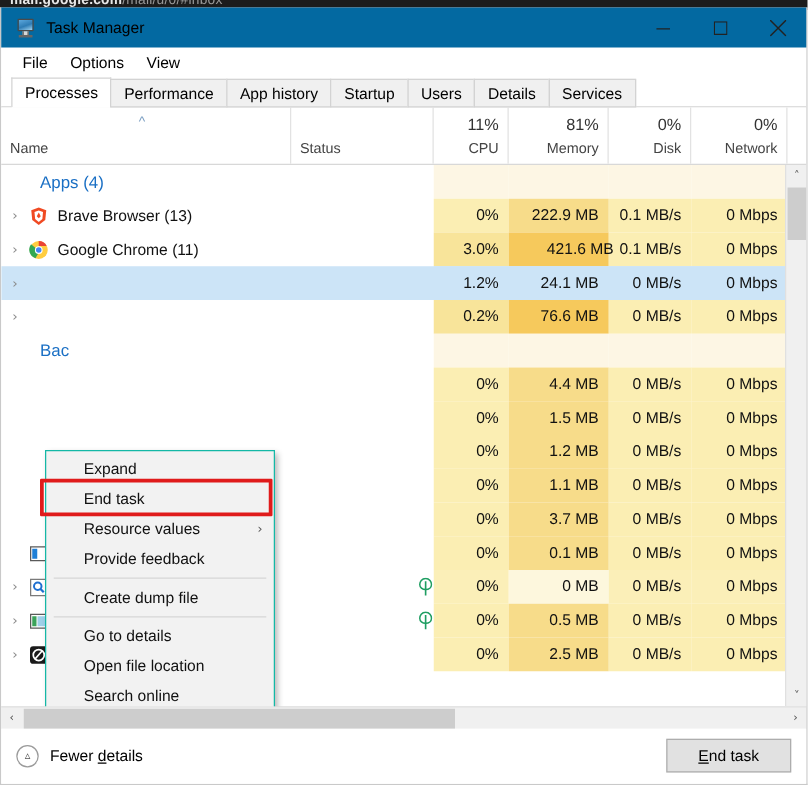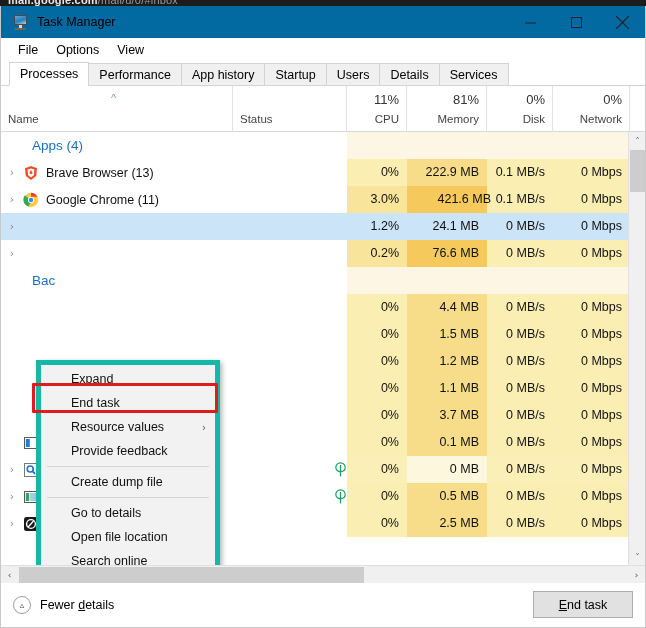--- a/index.html
+++ b/index.html
@@ -179,21 +179,21 @@
     position:absolute; right:12px; top:8px; width:100px; height:27px;
     background:#e1e1e1; border:1px solid #adadad; font-size:12.5px;
     color:#000; display:flex; align-items:center; justify-content:center;
     cursor:default; font-family:"Liberation Sans", sans-serif;
   }
   #endtask-btn u { text-decoration:underline; }
 
   
   #ctxmenu {
     position:absolute; left:35px; top:228px; width:184px;
-    background:#f2f2f2; border:5px solid #14b8a6;
+    background:#f2f2f2; border:1px solid #14b8a6;
     box-shadow:2px 2px 5px rgba(0,0,0,.3);
     z-index:50; padding:2px 0;
   }
   .mi {
     height:24px; display:flex; align-items:center; position:relative;
     padding-left:30px; font-size:12.5px; color:#111; cursor:default;
   }
   .mi .sub { position:absolute; right:9px; font-size:10px; color:#555;
              font-family:"DejaVu Sans", sans-serif; }
   .msep { height:1px; background:#d6d6d6; margin:3px 6px; }

